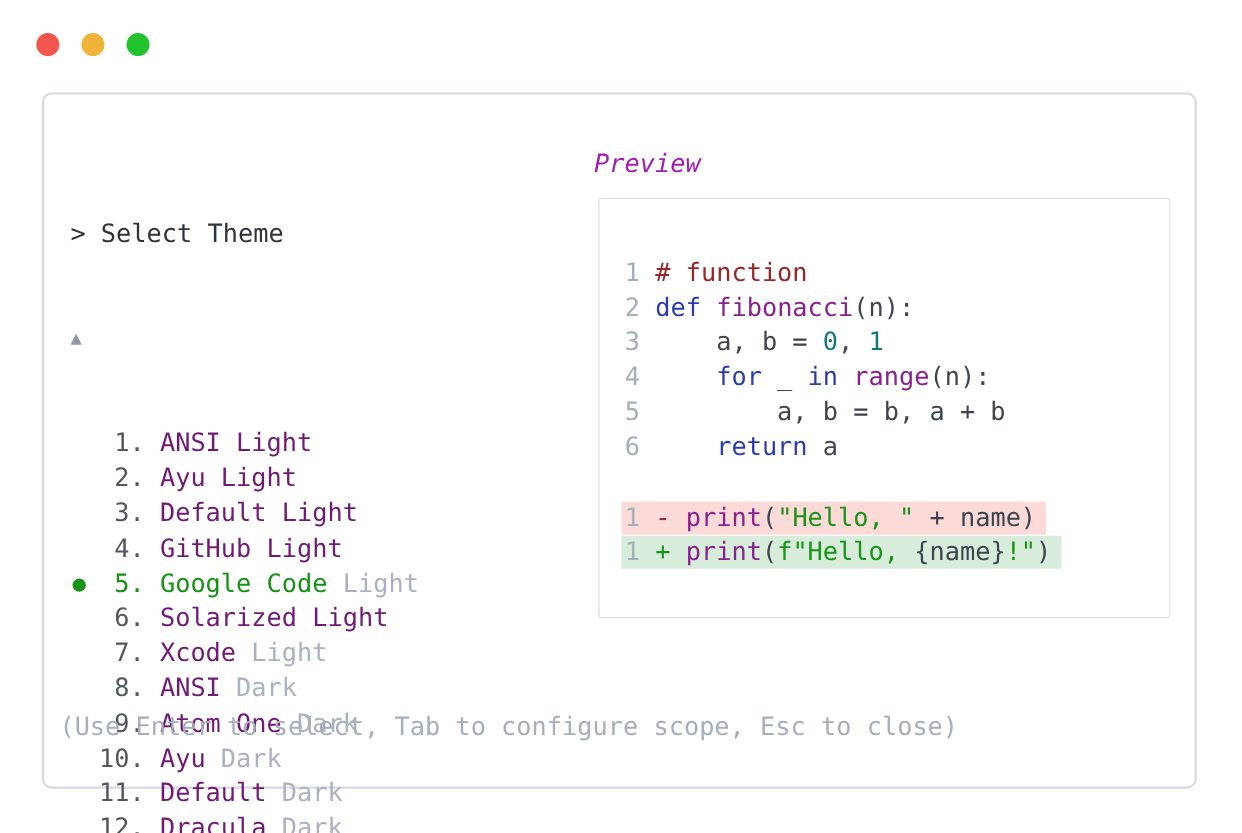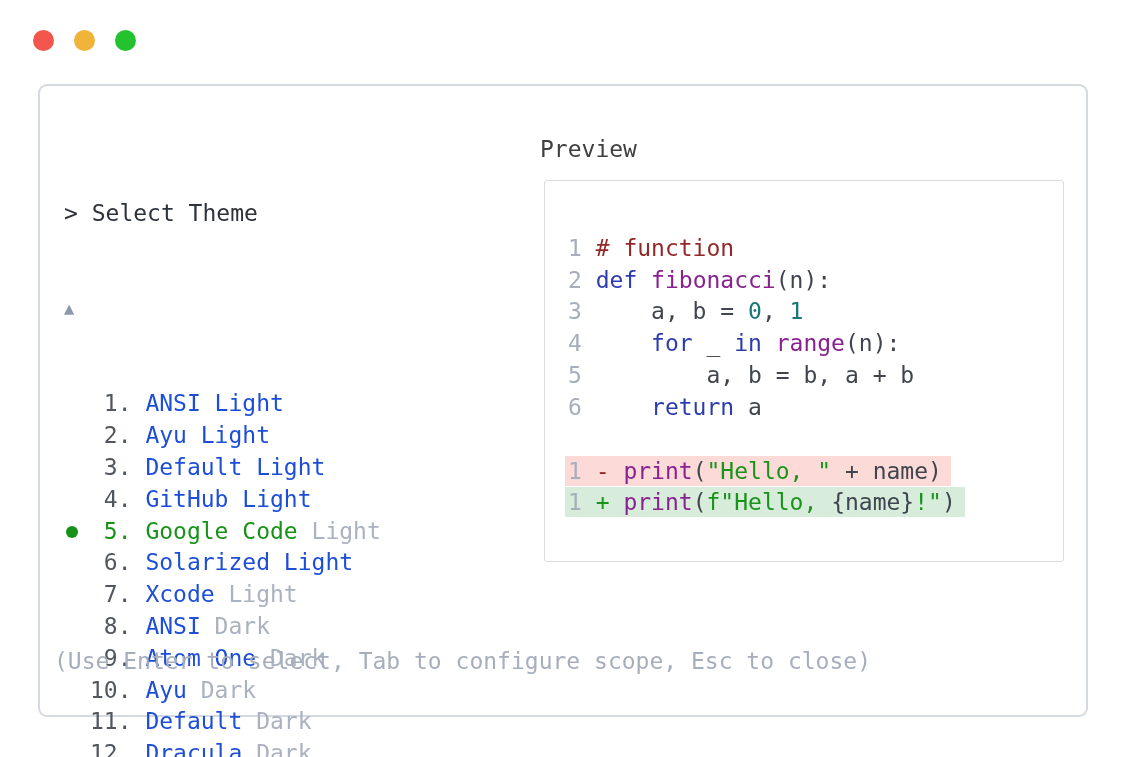--- a/index.html
+++ b/index.html
@@ -18,30 +18,30 @@
   .selector { position:absolute; left:24px; top:48px; font-size:23px; line-height:31.8px;
               white-space:pre; }
   .prompt-row { color:#2d323b; height:31.8px; }
   .arrow-row { height:31.8px; display:flex; align-items:center; }
   .arrow-up { color:#9099ac; font-size:17px; }
   .theme-list { }
   .theme-item { display:flex; height:31.8px; align-items:center; }
   .marker { width:26px; position:relative; height:100%; flex:0 0 26px; }
   .sel-dot { position:absolute; left:2px; top:10px; width:12px; height:12px; border-radius:50%; }
   .num { width:3ch; text-align:right; color:#51565f; }
-  .name { margin-left:1ch; color:#1d4ed8; }
+  .name { margin-left:1ch; color:#701a75; }
   .variant:not(:empty) { margin-left:1ch; color:#aab1c1;text-align:right; }
   .theme-item.selected .num, .theme-item.selected .name { color:#169216; }
 
   .help-text { position:absolute; left:14px; top:560px; font-size:23px; line-height:31.8px;
                color:#a6aebc; white-space:pre; }
 
   
   .preview-label { position:absolute; left:500px; top:48px; font-size:23px; line-height:31.8px;
-                   color:#404040; }
+                   color:#a21caf;font-style:italic; }
   .preview-box { position:absolute; left:504px; top:94px; width:520px; height:382px;
                  border:1.5px solid #d9dce2; border-radius:3px; background:#fff; }
   .code { position:absolute; left:20px; top:51px; font-size:23px; white-space:pre; }
   .code-line { display:flex; align-items:center; height:31.8px; padding-left:3px; padding-right:9px;
                width:max-content; }
   .code-line .ln { display:inline-block; width:1ch; text-align:right; color:#a6aebc; margin-right:1ch; }
   .code-line.removed { background:#fbdad8; height:30px; margin-top:1px; margin-bottom:0.8px; }
   .code-line.added   { background:#d7ecdb; height:30px; margin-top:1px; margin-bottom:0.8px; }
 </style>
 </head>

